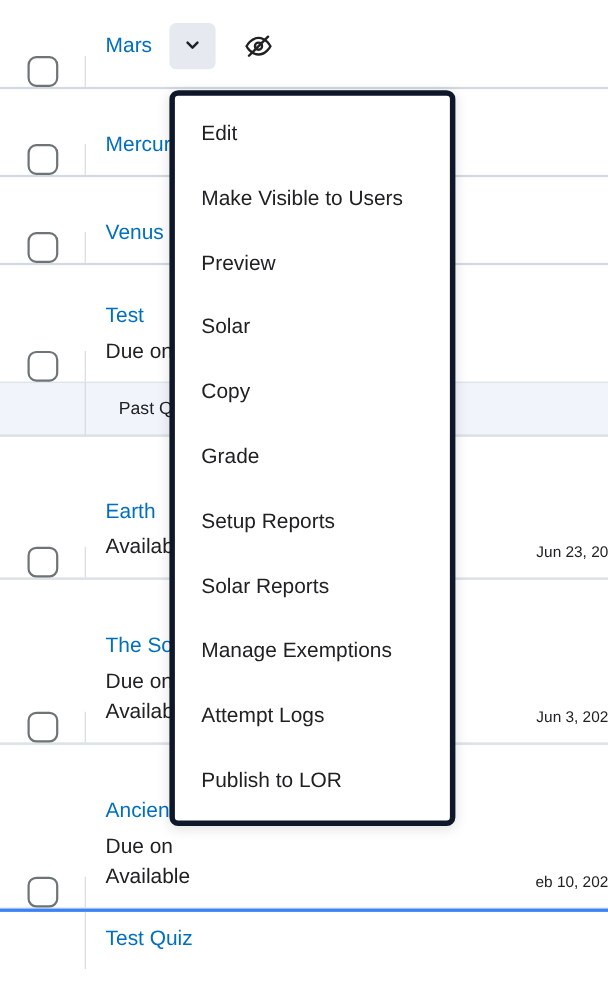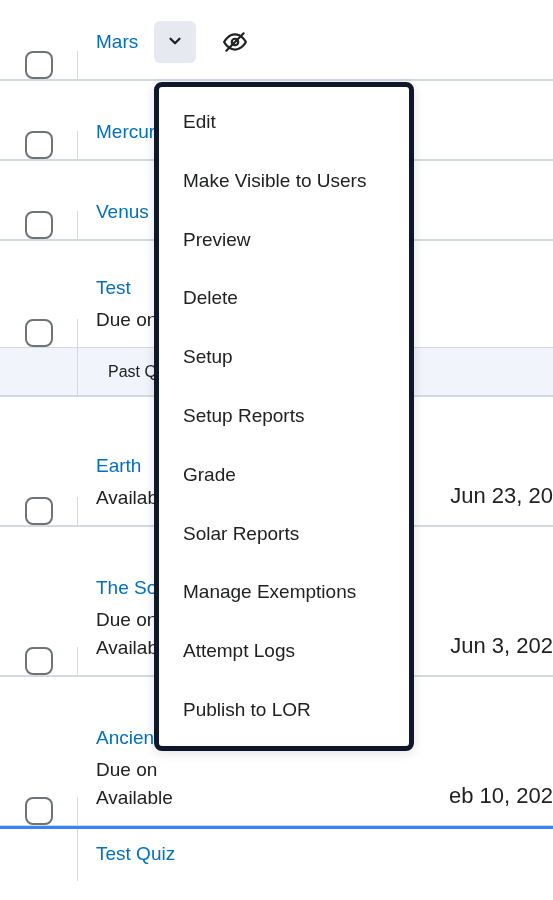--- a/index.html
+++ b/index.html
@@ -84,21 +84,21 @@
     .subtext {
       color: #202122;
       font-size: 19px;
       margin-top: 10px;
     }
     .row .right-side {
       flex: 0 0 auto;
       display: flex;
       align-items: flex-end;
       padding: 0 0 16px 0;
-      font-size: 22px;
+      font-size: 14px;
       color: #202122;
       white-space: nowrap;
     }
     .cat-label {
       padding-left: 108px;
       padding-right: 18px;
       font-size: 16px;
       color: #202122;
     }
     .cat-col-check {
@@ -243,21 +243,21 @@
   <div class="col-check" style="border-right:1px solid #d3d9e0;"></div>
   <div class="col-main" style="padding-top:14px;">
     <a class="link">Test Quiz</a>
   </div>
 </div>
 
 <div class="menu" id="menu">
     <div class="menu-item">Edit</div>
     <div class="menu-item">Make Visible to Users</div>
     <div class="menu-item">Preview</div>
-    <div class="menu-item">Delete</div>
-    <div class="menu-item">Setup</div>
+    <div class="menu-item">Solar</div>
+    <div class="menu-item">Copy</div>
+    <div class="menu-item">Grade</div>
     <div class="menu-item">Setup Reports</div>
-    <div class="menu-item">Grade</div>
     <div class="menu-item">Solar Reports</div>
     <div class="menu-item">Manage Exemptions</div>
     <div class="menu-item">Attempt Logs</div>
     <div class="menu-item">Publish to LOR</div>
   </div>
 
 </body></html>

